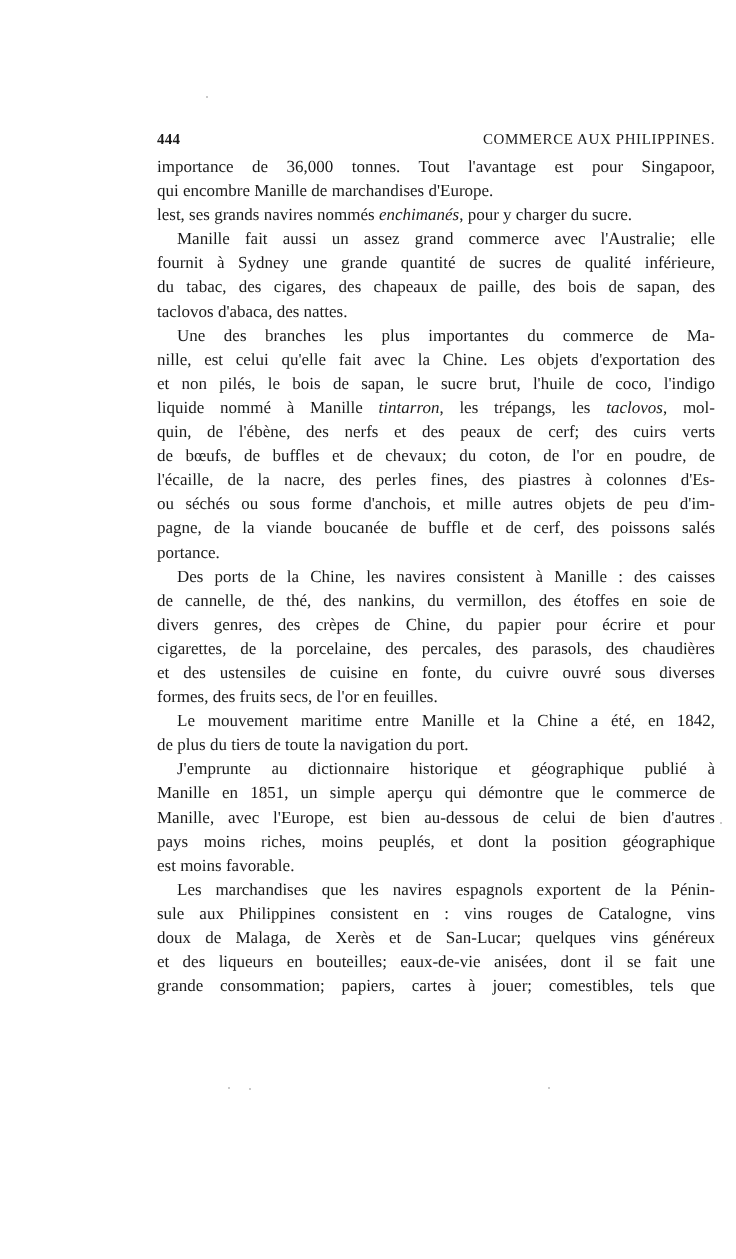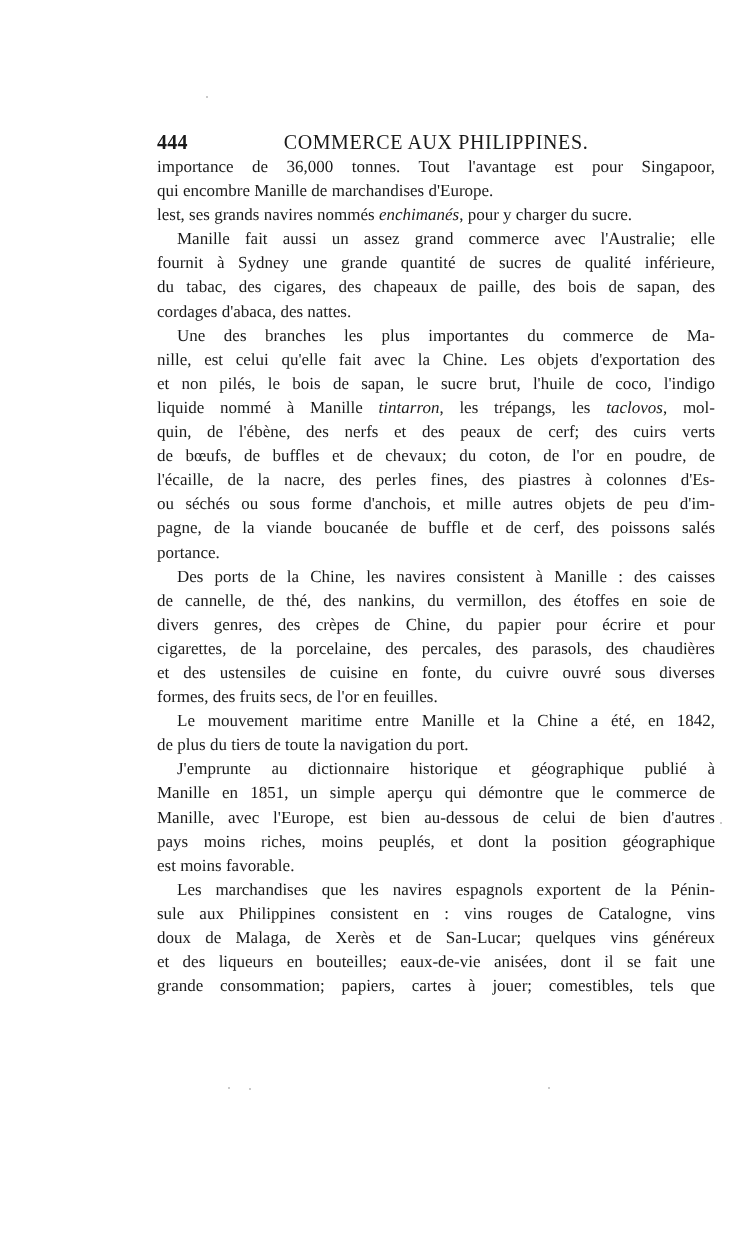--- a/index.html
+++ b/index.html
@@ -17,35 +17,35 @@
     }
     .page {
       position: absolute;
       left: 157px;
       top: 131px;
       width: 558px;
     }
     .header {
       position: relative;
       height: 24px;
-      font-size: 20px;
+      font-size: 15px;
       letter-spacing: 0.3px;
     }
     .page-number {
       position: absolute;
       left: 0;
       top: 0;
       font-weight: bold;
     }
     .running-title {
       position: absolute;
       left: 0;
       right: 0;
       top: 0;
-      text-align: center;
+      text-align: right;
       letter-spacing: 0.6px;
     }
     .body-text {
       font-size: 17px;
       line-height: 24.1px;
       text-align: justify;
       text-rendering: geometricPrecision;
     }
     .para {
       margin: 0;
@@ -87,21 +87,21 @@
         <span class="ln">importance de 36,000 tonnes. Tout l'avantage est pour Singapoor,</span>
         <span class="ln last">qui encombre Manille de marchandises d'Europe.</span>
       </div>
       <div class="para" style="text-indent: 0px;">
         <span class="ln last">lest, ses grands navires nommés <em>enchimanés</em>, pour y charger du sucre.</span>
       </div>
       <div class="para" style="text-indent: 0px;">
         <span class="ln indent">Manille fait aussi un assez grand commerce avec l'Australie; elle</span>
         <span class="ln">fournit à Sydney une grande quantité de sucres de qualité inférieure,</span>
         <span class="ln">du tabac, des cigares, des chapeaux de paille, des bois de sapan, des</span>
-        <span class="ln last">cordages d'abaca, des nattes.</span>
+        <span class="ln last">taclovos d'abaca, des nattes.</span>
       </div>
       <div class="para" style="text-indent: 0px;">
         <span class="ln indent">Une des branches les plus importantes du commerce de Ma-</span>
         <span class="ln">nille, est celui qu'elle fait avec la Chine. Les objets d'exportation des</span>
         <span class="ln">et non pilés, le bois de sapan, le sucre brut, l'huile de coco, l'indigo</span>
         <span class="ln">liquide nommé à Manille <em>tintarron</em>, les trépangs, les <em>taclovos</em>, mol-</span>
         <span class="ln">quin, de l'ébène, des nerfs et des peaux de cerf; des cuirs verts</span>
         <span class="ln">de bœufs, de buffles et de chevaux; du coton, de l'or en poudre, de</span>
         <span class="ln">l'écaille, de la nacre, des perles fines, des piastres à colonnes d'Es-</span>
         <span class="ln">ou séchés ou sous forme d'anchois, et mille autres objets de peu d'im-</span>

